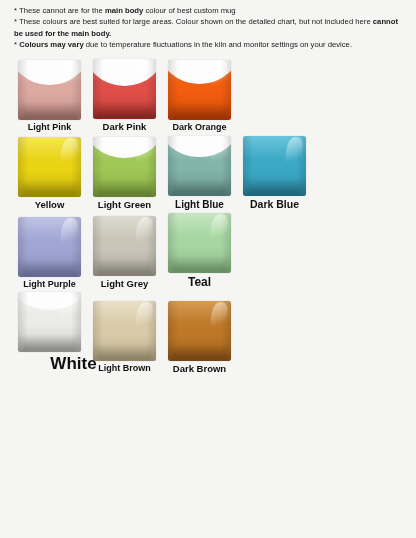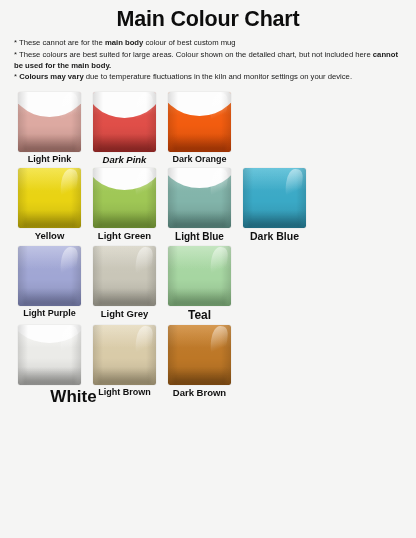--- a/index.html
+++ b/index.html
@@ -40,21 +40,21 @@
   }
   .note-line { display: block; }
   .note-line b { font-weight: bold; margin-top: 48px; }
 
   .grid {
     margin-top: 8px;
   }
   .row {
     display: flex;
     flex-direction: row;
-    align-items: flex-start;
+    align-items: flex-end;
     margin-bottom: 2px;
   }
   .cell {
     width: 75px;
     margin-right: 0px;
     display: flex;
     flex-direction: column;
     align-items: center;
   }
   .swatch-wrap {
@@ -126,21 +126,20 @@
     color: #101010;
     line-height: 1.1;
     white-space: nowrap;
   }
 </style>
 </head>
 <body>
 
 <div class="page">
 
-  <h1 class="chart-title">Main Colour Chart</h1>
 
   <div class="notes">
       <span class="note-line"><span>* These cannot are for the </span><b>main body</b><span> colour of best custom mug</span></span>
       <span class="note-line"><span>* These colours are best suited for large areas. Colour shown on the detailed chart, but not included here </span><b>cannot be used for the main body.</b></span>
       <span class="note-line"><span>* </span><b>Colours may vary</b><span> due to temperature fluctuations in the kiln and monitor settings on your device.</span></span>
     </div>
 
   <div class="grid">
       <div class="row">
         <div class="cell">
@@ -158,21 +157,21 @@
         <div class="cell">
           <div class="swatch-wrap">
             <div class="swatch">
               <div class="body" style="background: linear-gradient(rgb(238, 114, 106) 0%, rgb(224, 78, 72) 38%, rgb(224, 78, 72) 70%, rgb(178, 47, 44) 100%);"></div>
               <div class="arc" style="height: calc(102%); top: calc(-58% + 0px);"></div>
               <div class="vignette"></div>
               <div class="sheen"></div>
               <div class="footshadow"></div>
             </div>
           </div>
-          <div class="label" style="font-size: 9.5px; font-style: italic;">Dark Pink</div>
+          <div class="label" style="font-size: 9.5px;">Dark Pink</div>
         </div>
         <div class="cell">
           <div class="swatch-wrap">
             <div class="swatch">
               <div class="body" style="background: linear-gradient(rgb(250, 125, 51) 0%, rgb(242, 92, 15) 38%, rgb(242, 92, 15) 70%, rgb(209, 68, 6) 100%);"></div>
               <div class="arc" style="height: calc(98%); top: calc(-58% + 0px);"></div>
               <div class="vignette"></div>
               <div class="sheen"></div>
               <div class="footshadow"></div>
             </div>

